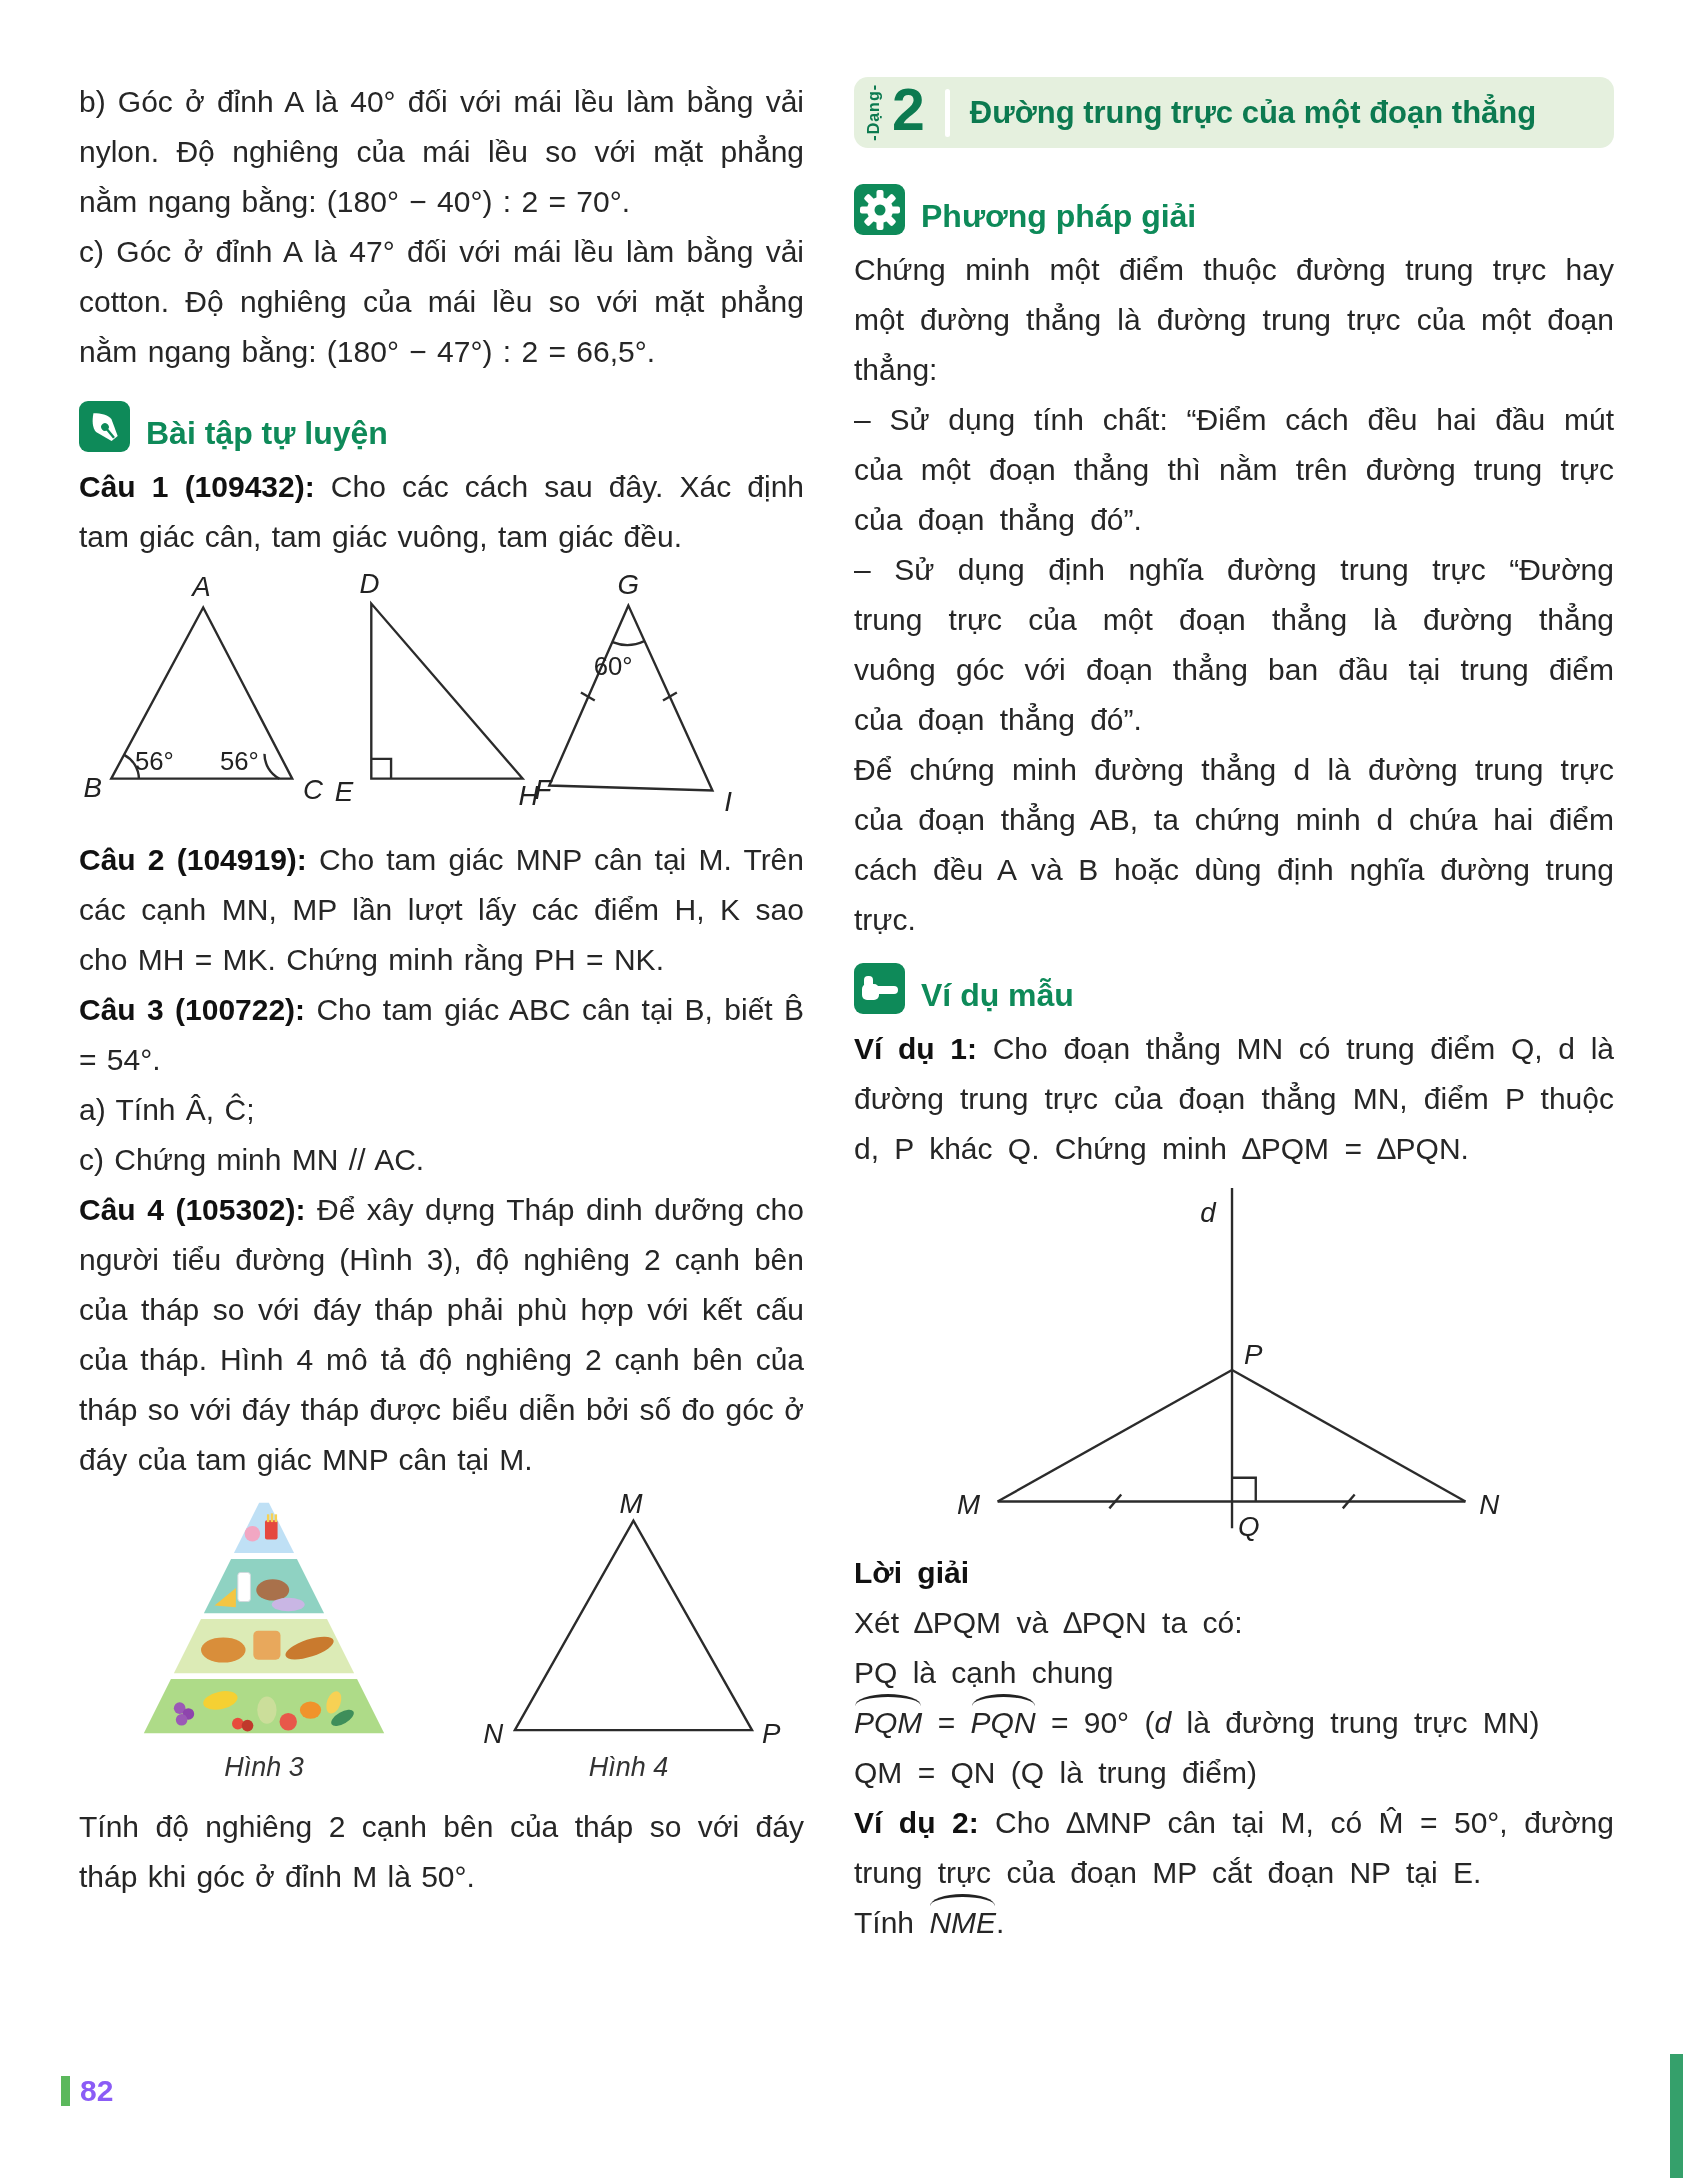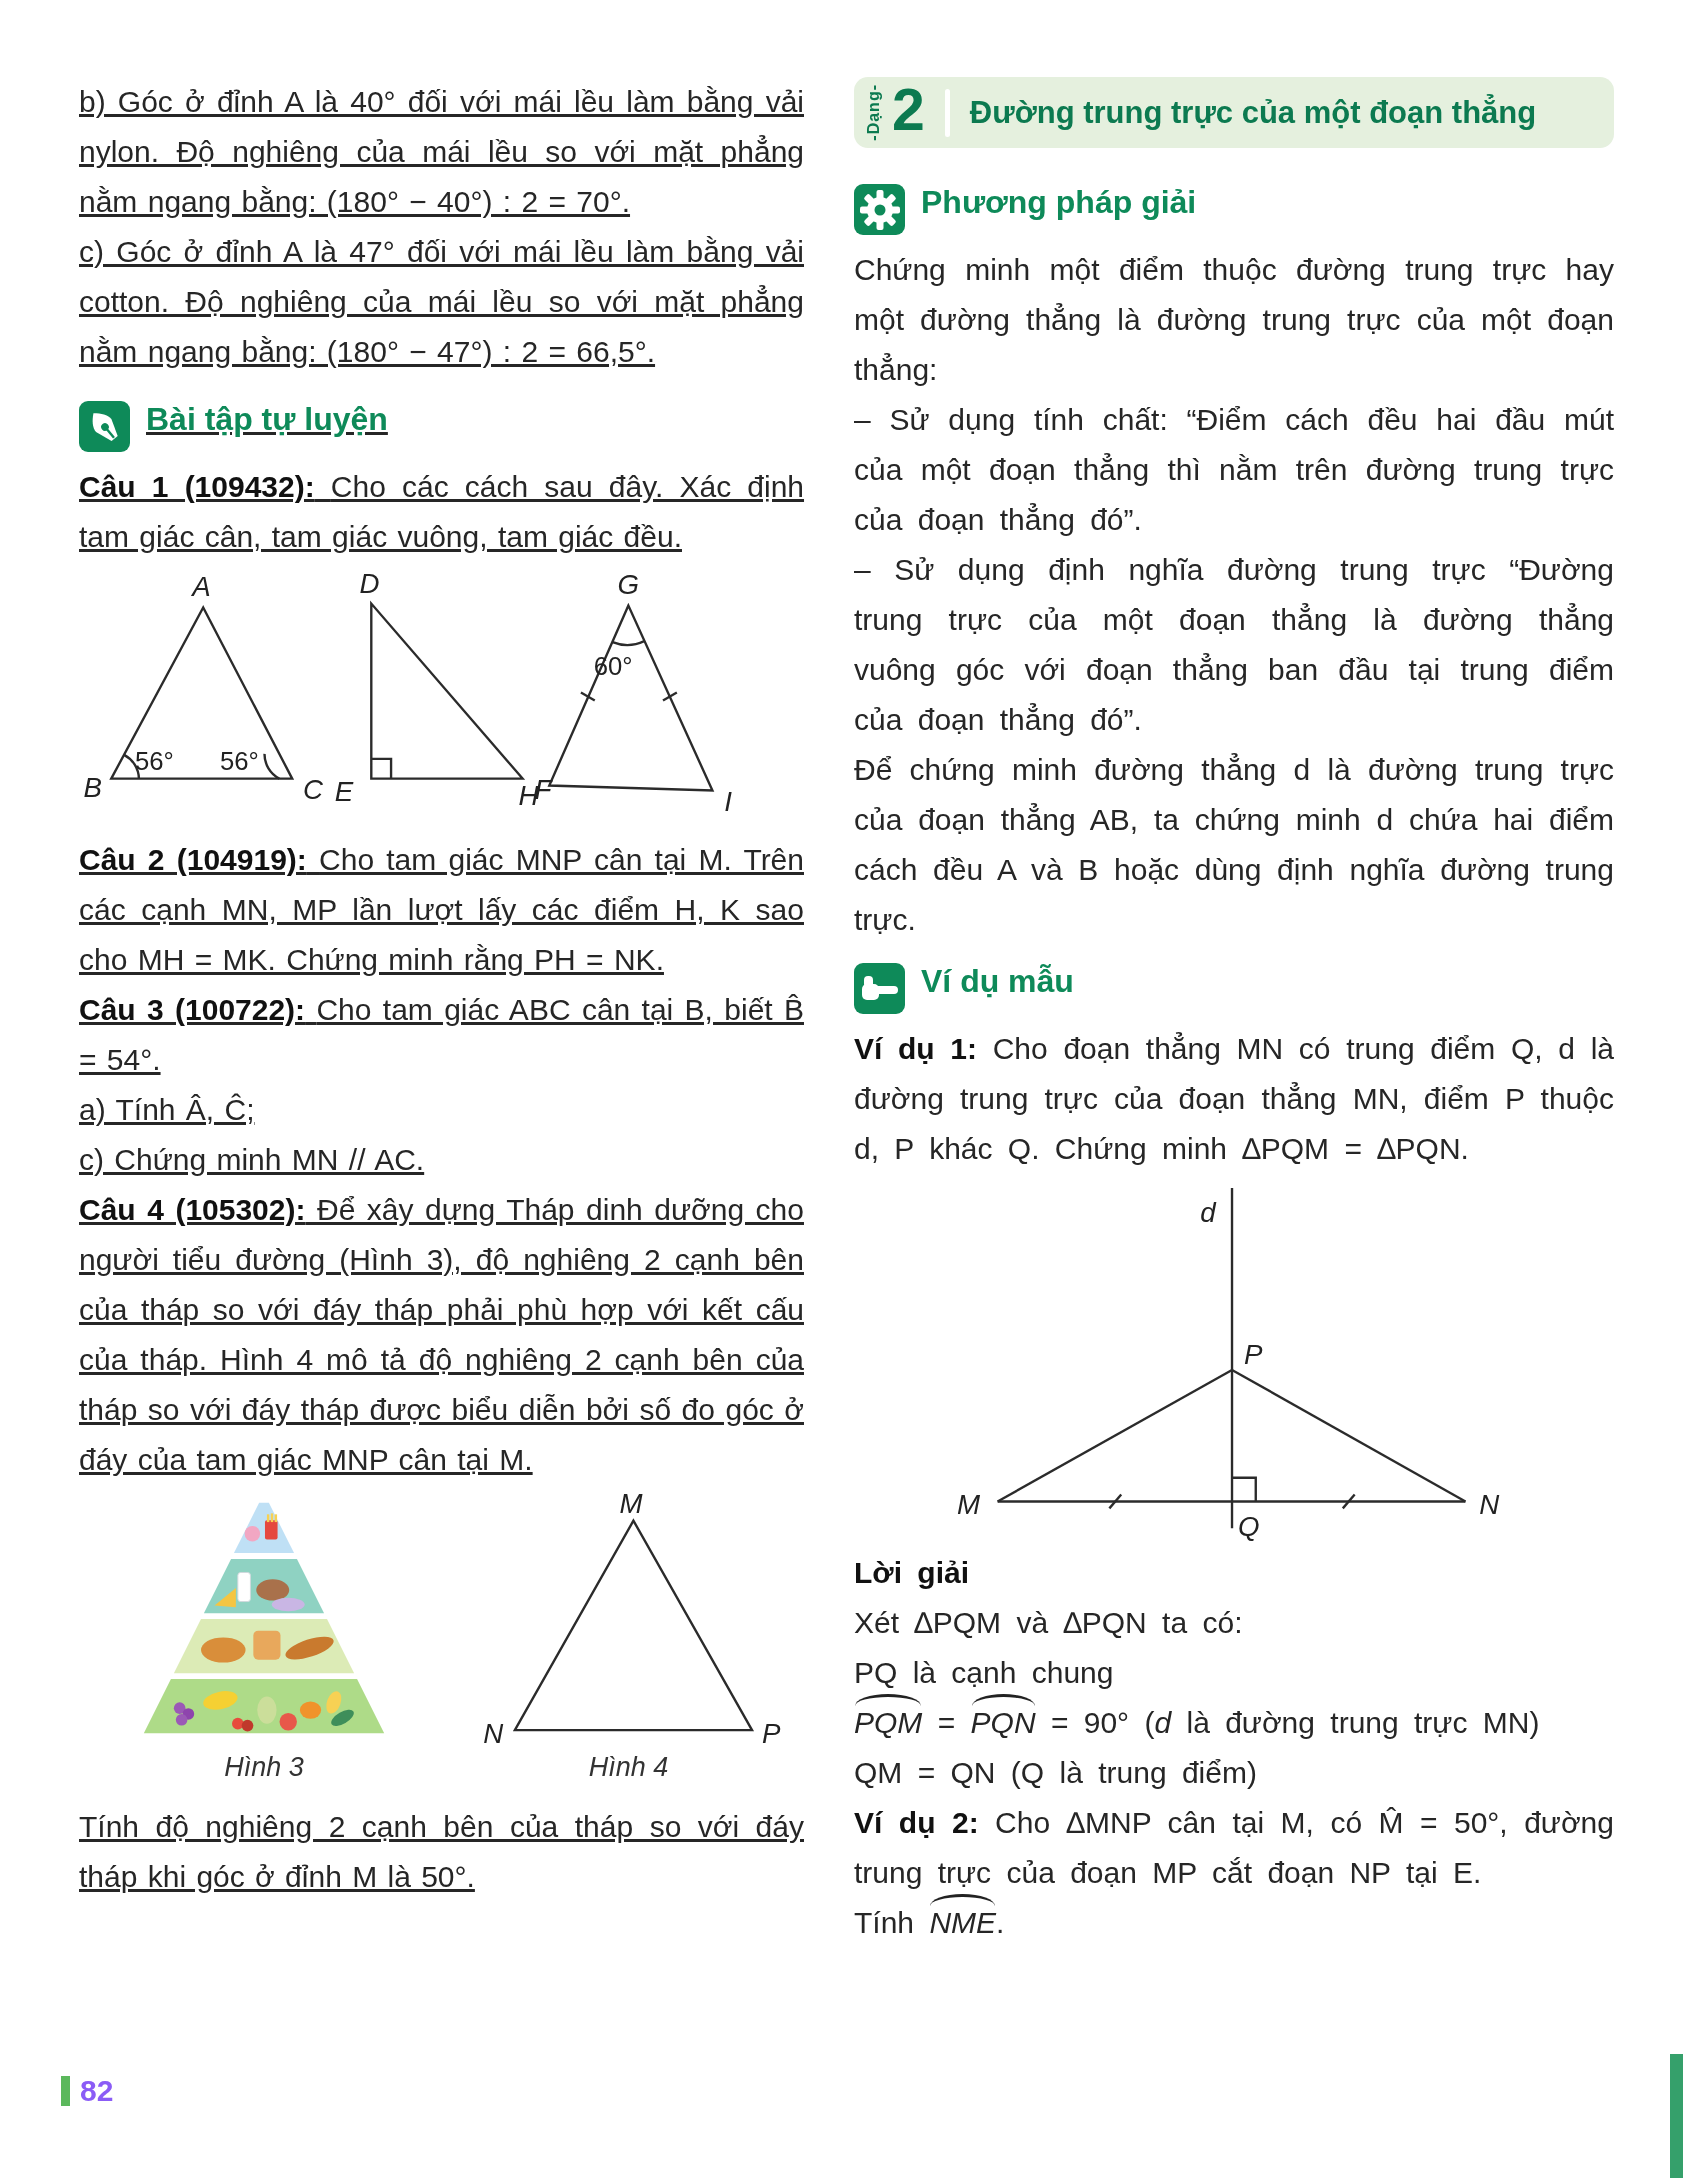--- a/index.html
+++ b/index.html
@@ -1,28 +1,28 @@
 <!DOCTYPE html>
 <html><head>
 <meta charset="utf-8">
 <style>
   html,body{margin:0;padding:0;}
   body{
     width:1683px;height:2178px;position:relative;background:#ffffff;
     font-family:"Liberation Sans", sans-serif;color:#262626;overflow:hidden;
   }
   .col{position:absolute;top:77px;}
-  #col-left{left:79px;width:725px;text-decoration:underline;}
+  #col-left{left:79px;width:725px;}
   #col-right{left:854px;width:760px;}
   p.body{font-size:30px;line-height:50px;text-align:justify;margin:0;word-spacing:2px;}
   #col-right p.body{word-spacing:7px;}
   p.body b{color:#111;}
   .it{font-style:italic;}
   
-  .section-header{display:flex;align-items:flex-start;gap:16px;margin:24px 0 10px 0;}
+  .section-header{display:flex;align-items:flex-end;gap:16px;margin:24px 0 10px 0;}
   .icon-sq{width:51px;height:51px;border-radius:9px;background:#0E8A59;flex:0 0 auto;
            display:flex;align-items:center;justify-content:center;}
   .section-title{color:#0E8A59;font-weight:bold;font-size:32px;}
   
   .dang-badge{background:#E5F0DE;border-radius:14px;height:71px;display:flex;align-items:center;
               padding:0 20px 0 12px;gap:10px;}
   .dang-tag{writing-mode:vertical-rl;transform:rotate(180deg);font-size:16px;font-weight:bold;
             color:#0C7A50;letter-spacing:1px;line-height:1;}
   .dang-num{color:#0C7A50;font-size:59px;font-weight:bold;line-height:1;margin-top:-4px;}
   .dang-divider{width:5px;height:48px;background:#ffffff;border-radius:3px;margin:0 10px;}

